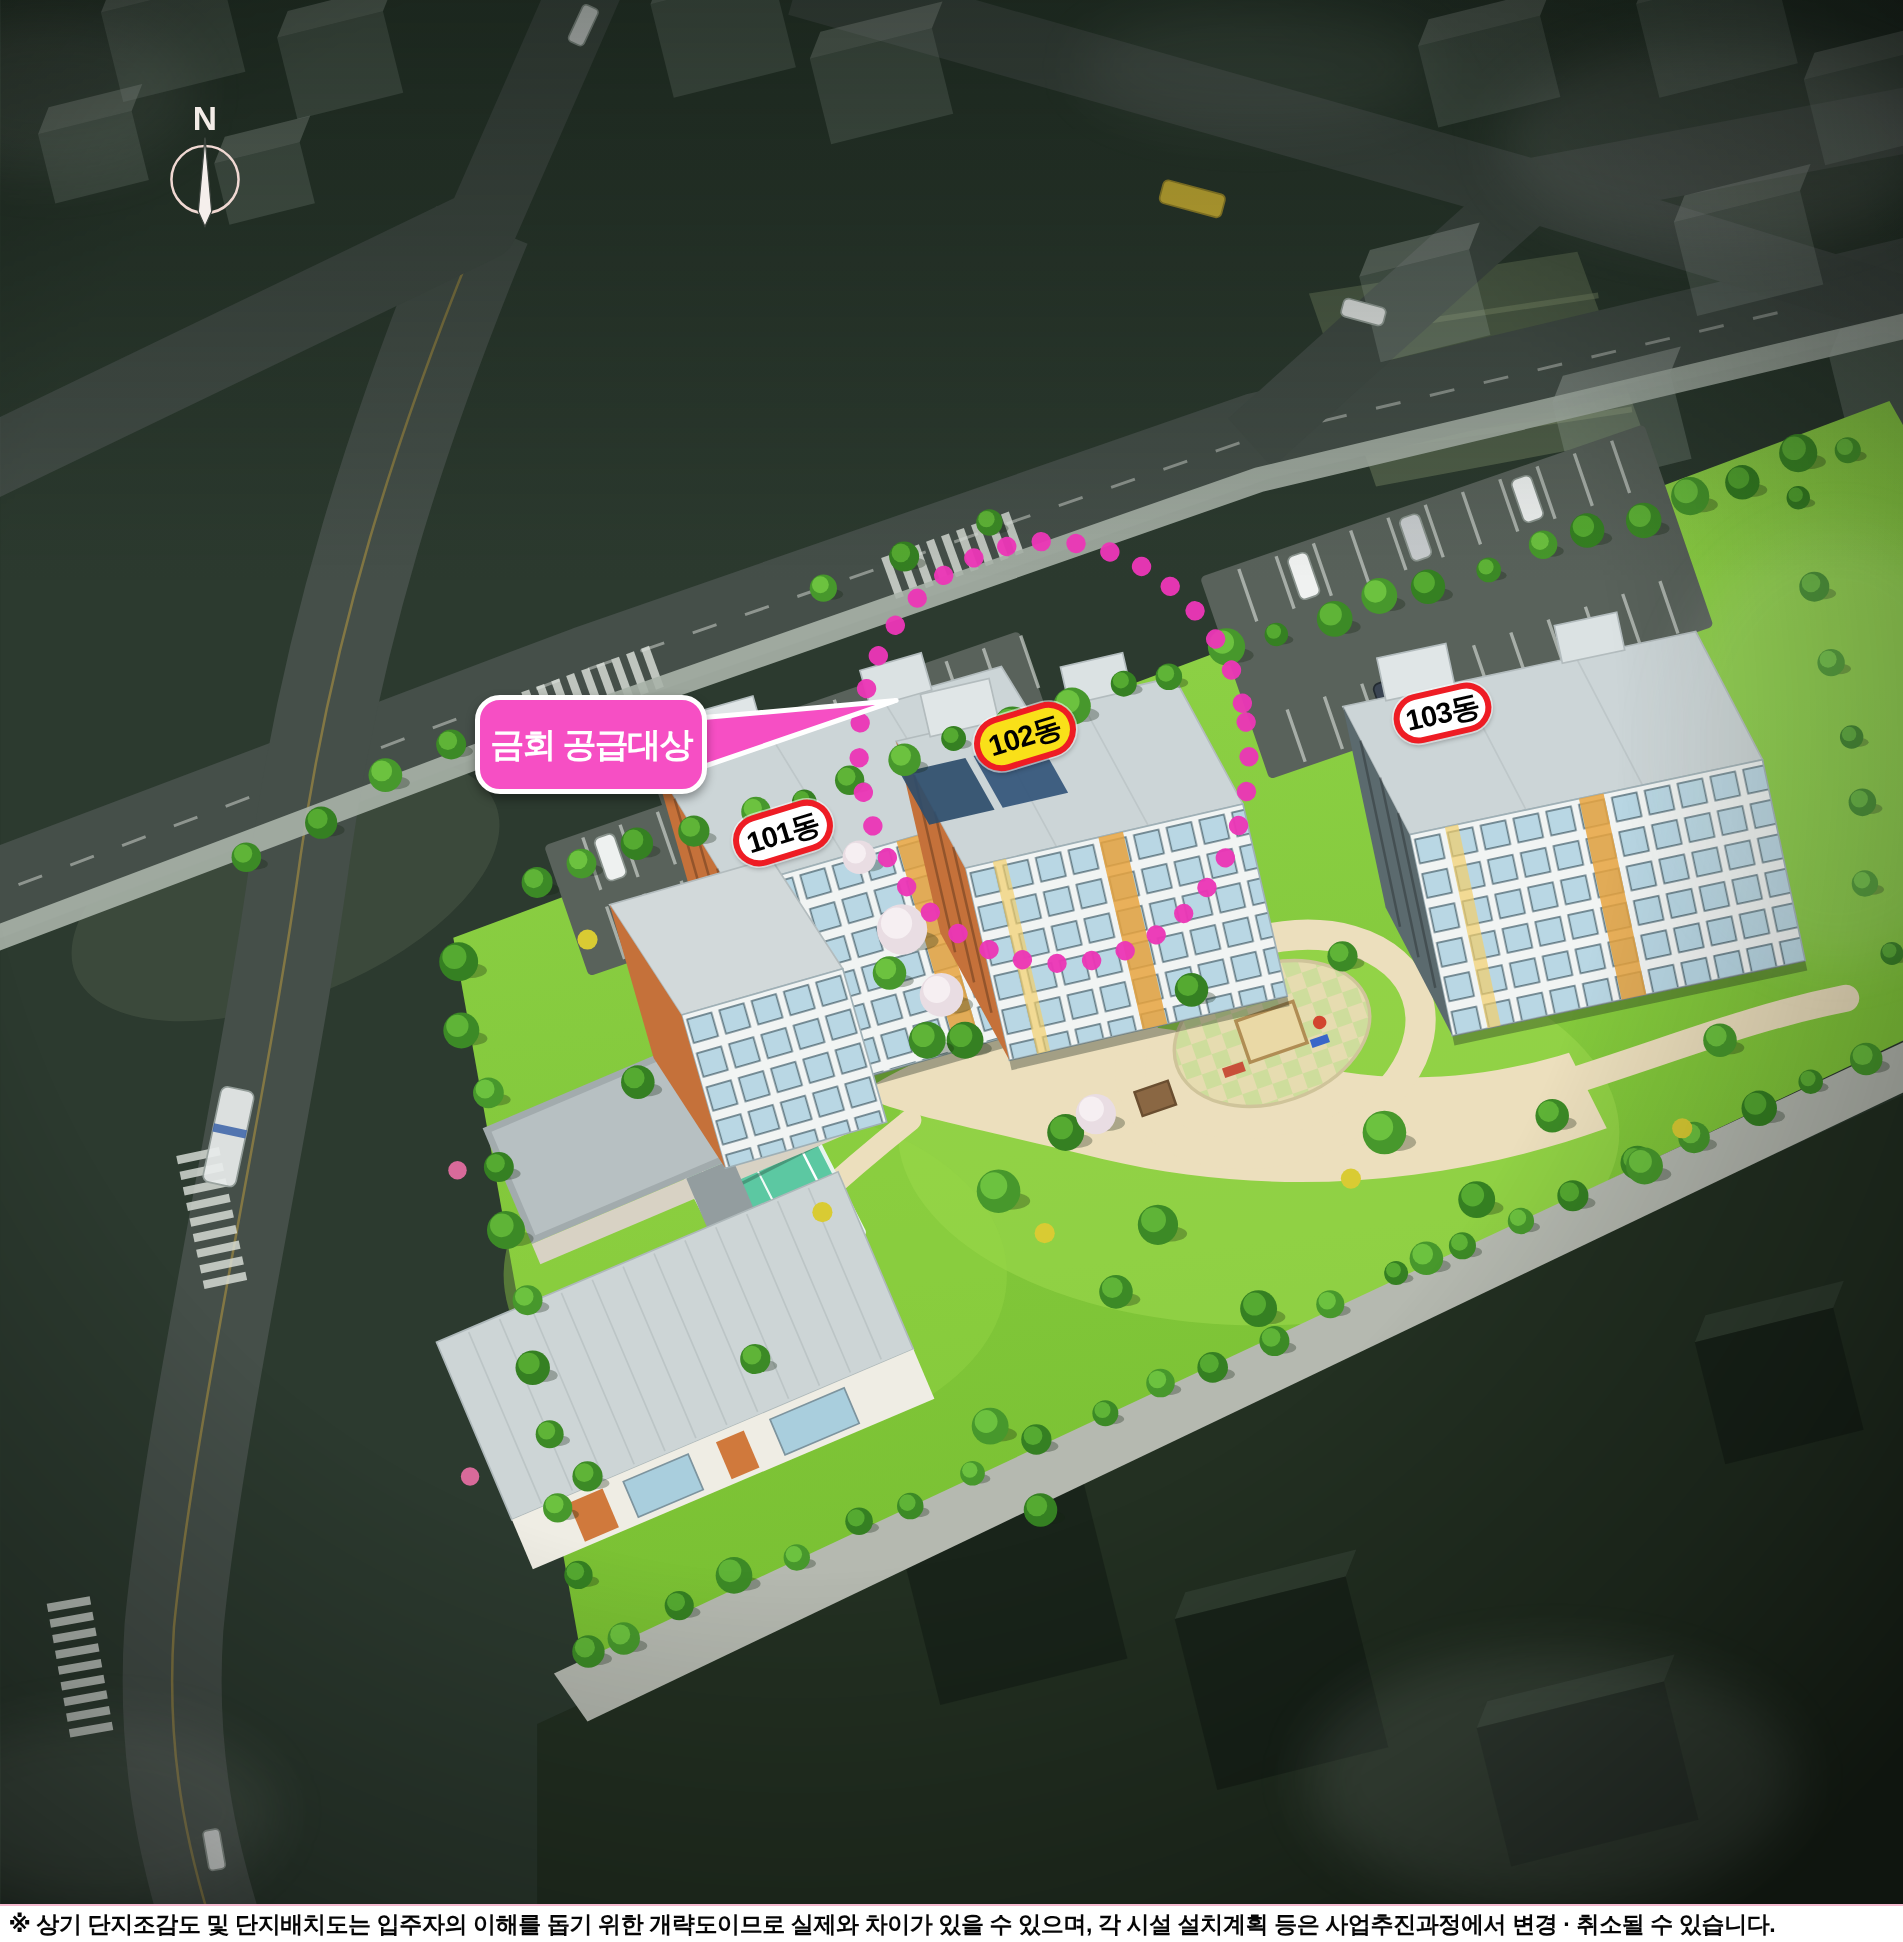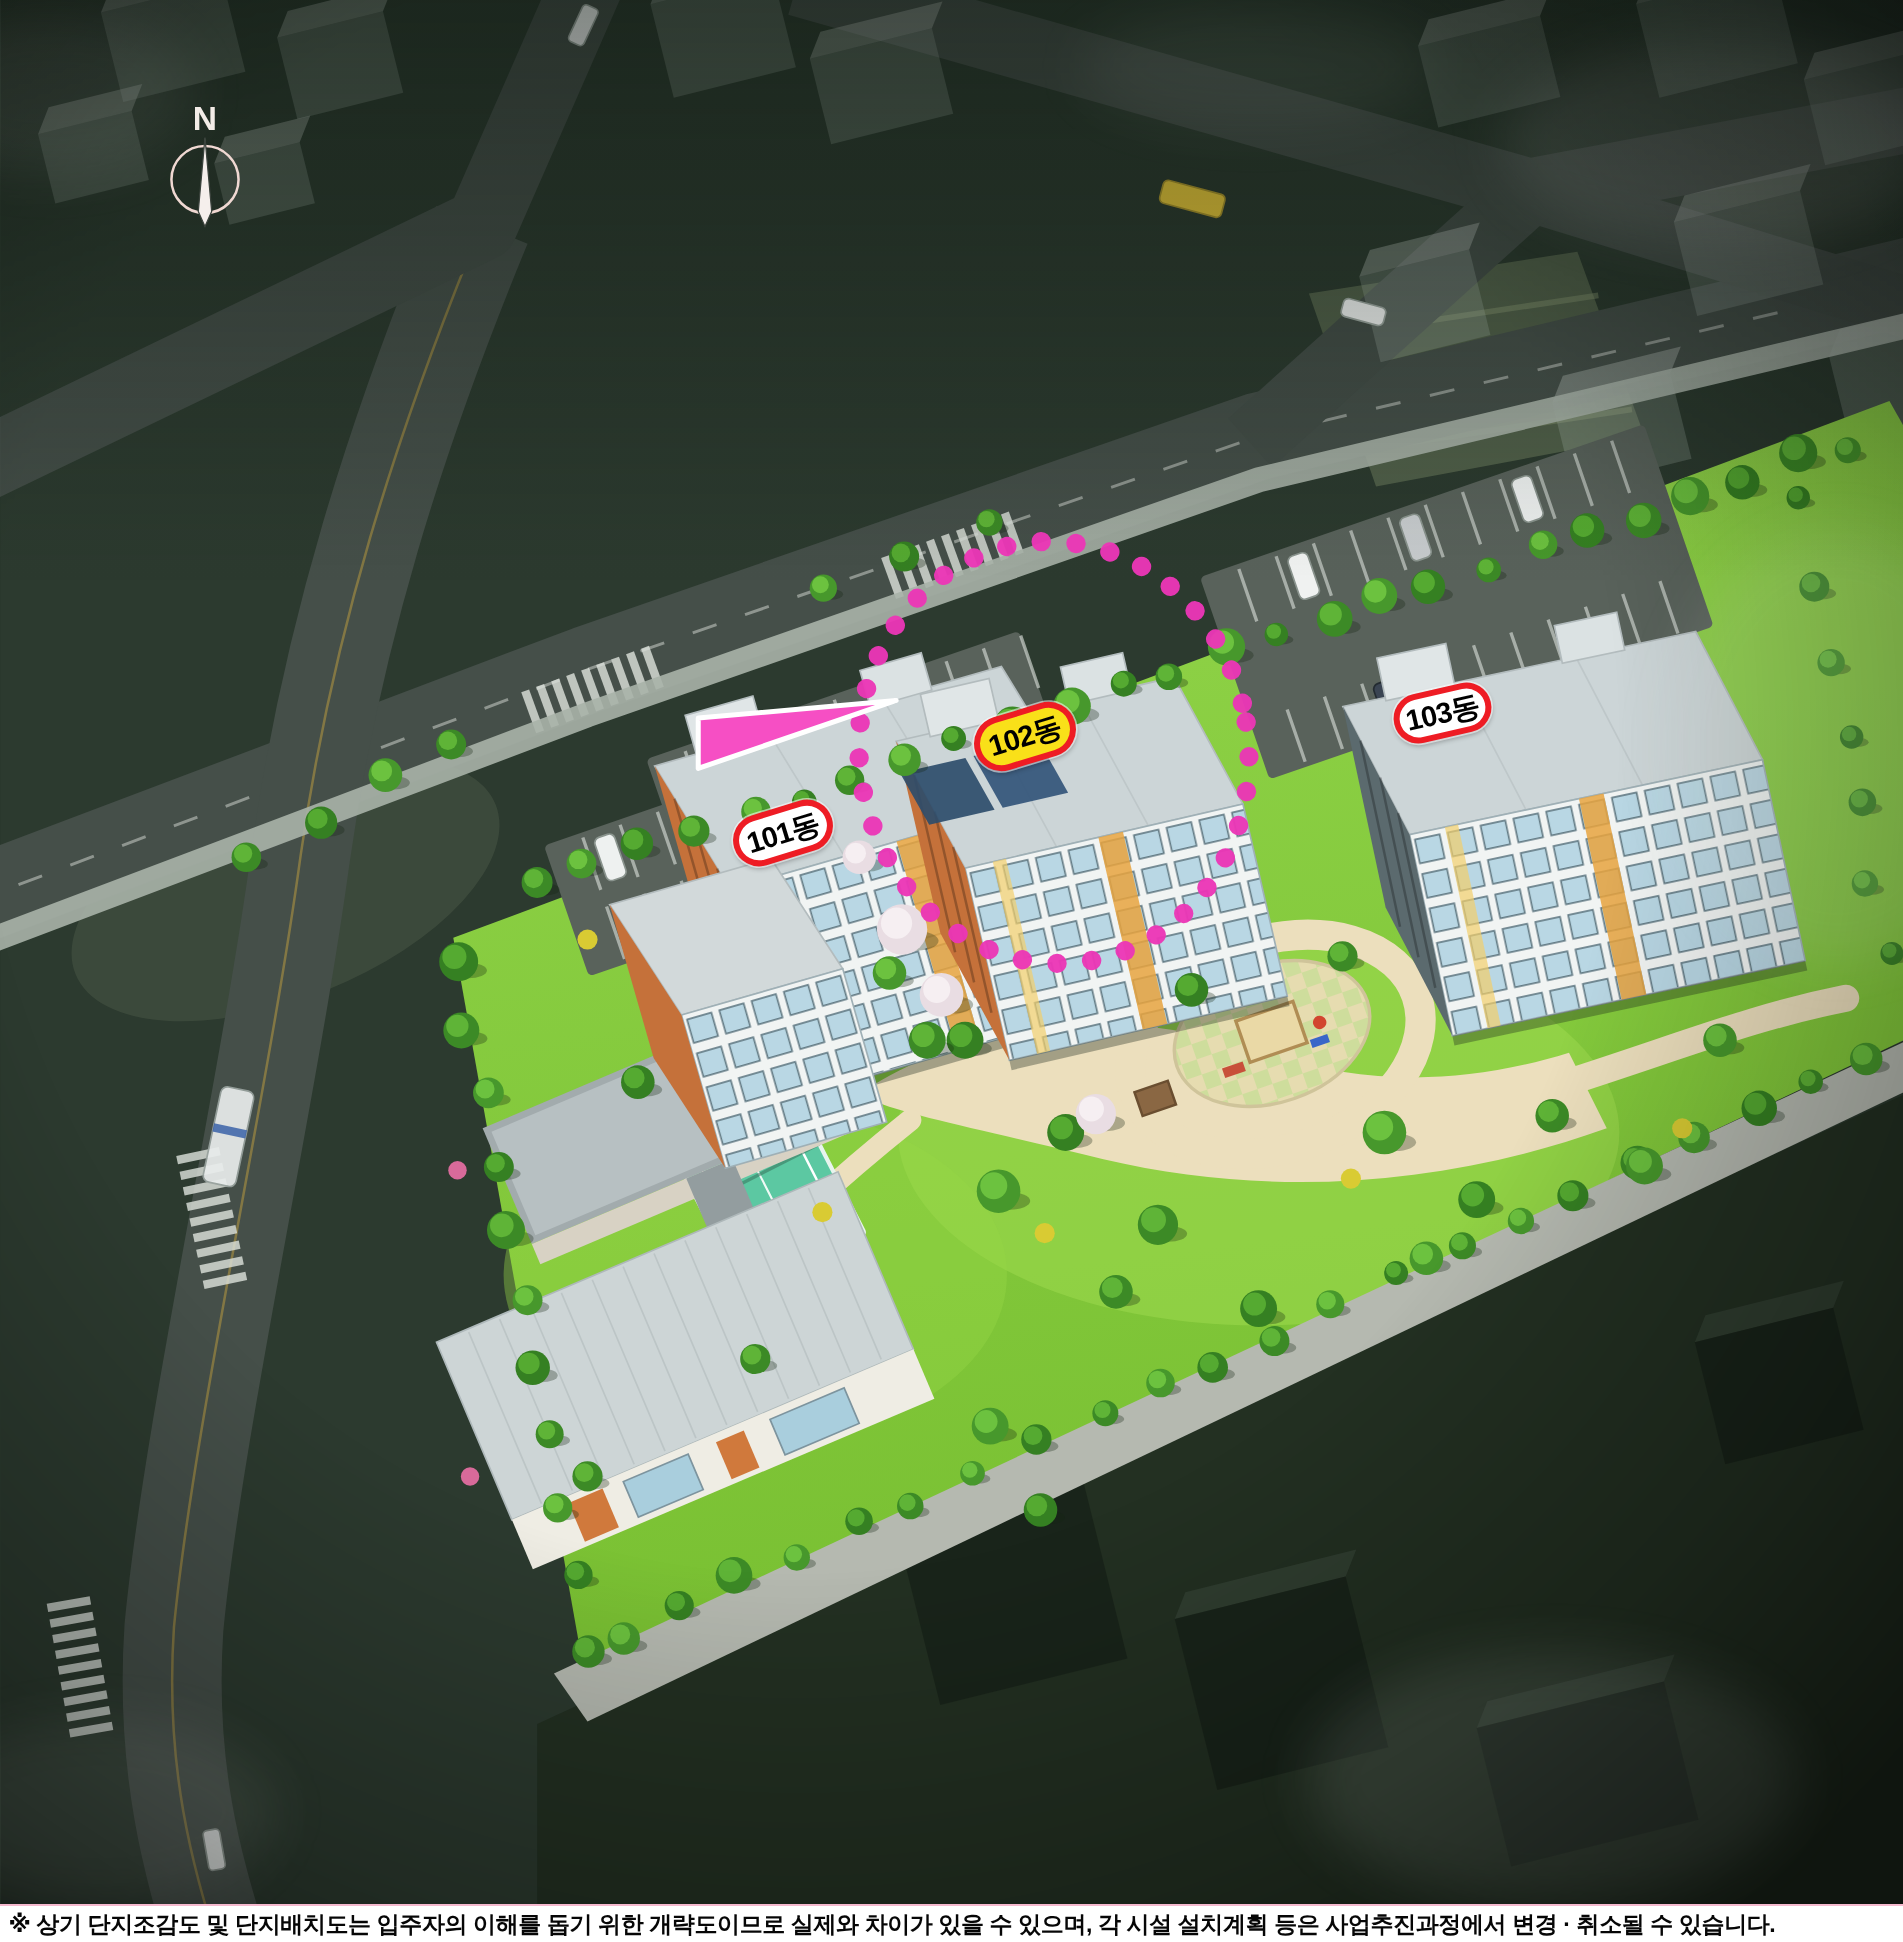--- a/index.html
+++ b/index.html
@@ -662,20 +662,23 @@
 
     <polygon points="832,856 1068,835 832,916" fill="#f64fc4" stroke="#ffffff" stroke-width="6" stroke-linejoin="round"></polygon>
 
     <g>
       <circle cx="244" cy="214" r="40" fill="none" stroke="#f0d8d2" stroke-width="3"></circle>
       <polygon points="244,164 252,252 244,270 236,252" fill="#f5efec" stroke="#3a423c" stroke-width="1.5"></polygon>
       <text x="244" y="155" text-anchor="middle" font-size="40" font-weight="bold" fill="#f3ece7" font-family="Liberation Sans, sans-serif">N</text>
     </g>
   </svg>
 
+  <div class="callout">
+    <span>금회 공급대상</span>
+  </div>
   <div class="badge" id="b101">
     <span>101동</span>
   </div>
   <div class="badge" id="b102">
     <span>102동</span>
   </div>
   <div class="badge" id="b103">
     <span>103동</span>
   </div>
   <div class="footer">

